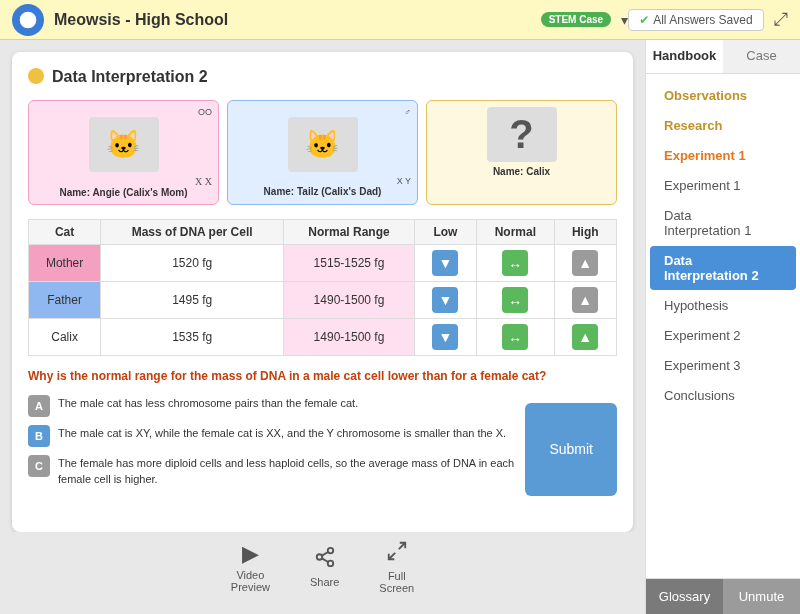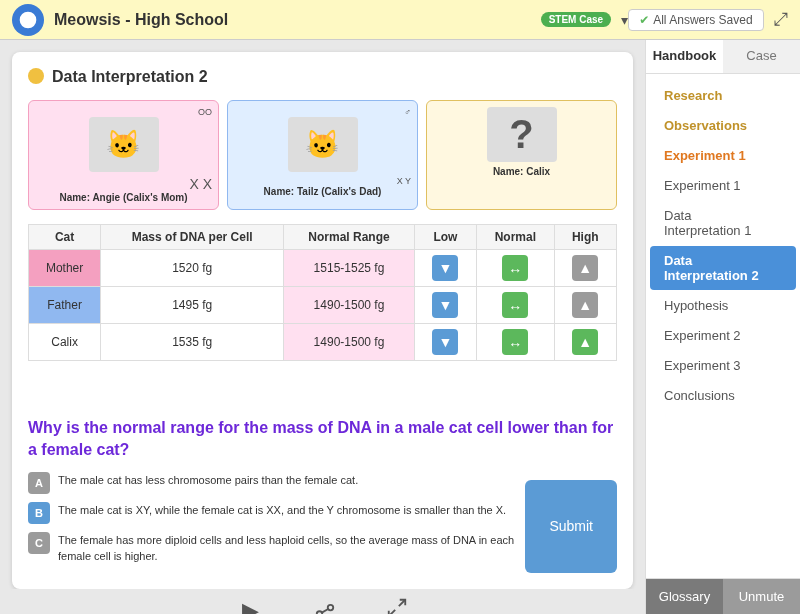--- a/index.html
+++ b/index.html
@@ -93,22 +93,22 @@
       align-items: center; justify-content: center; margin: 0 2px;
     }
     .btn-down { background: #5b9bd5; }
     .btn-both { background: #5cb85c; }
     .btn-up { background: #9b9b9b; }
     .btn-up-green { background: #5cb85c; }
     .arrows-cell { white-space: nowrap; }
 
     
     .question-text {
-      font-size: 16px; font-weight: bold; color: #6d28d9;
-      margin-bottom: 10px; line-height: 1.4; margin-top: 44px;
+      font-size: 12px; font-weight: bold; color: #c2410c;
+      margin-bottom: 10px; line-height: 1.4;
     }
 
     
     .answer-option {
       display: flex; align-items: flex-start; margin-bottom: 8px;
     }
     .answer-label {
       width: 22px; height: 22px; border-radius: 4px; background: #9b9b9b;
       color: #fff; font-size: 11px; font-weight: bold;
       display: flex; align-items: center; justify-content: center;
@@ -195,21 +195,21 @@
       <div class="card-header">
         <div class="card-dot"></div>
         <span class="card-title">Data Interpretation 2</span>
       </div>
 
       <div class="cats-row">
 
         <div class="cat-card pink">
           <div style="font-size:9px;text-align:right;color:#555;">OO</div>
           <div class="cat-img">🐱</div>
-          <div style="font-size:14px;text-align:right;color:#555;">X X</div>
+          <div style="font-size:10px;text-align:right;color:#555;font-family:Liberation Serif, serif;">X X</div>
           <div class="cat-label">Name: Angie (Calix's Mom)</div>
         </div>
 
         <div class="cat-card blue">
           <div style="font-size:9px;text-align:right;color:#555;">♂</div>
           <div class="cat-img">🐱</div>
           <div style="font-size:9px;text-align:right;color:#555;">X Y</div>
           <div class="cat-label">Name: Tailz (Calix's Dad)</div>
         </div>
 
@@ -331,22 +331,22 @@
       </div>
     </div>
   </div>
 
   <div class="sidebar">
     <div class="sidebar-tabs">
       <div class="sidebar-tab active">Handbook</div>
       <div class="sidebar-tab inactive">Case</div>
     </div>
     <div class="sidebar-nav">
+      <div class="nav-item highlight-gold">Observations</div>
       <div class="nav-item highlight-gold">Research</div>
-      <div class="nav-item highlight-gold">Observations</div>
       <div class="nav-item highlight-orange">Experiment 1</div>
       <div class="nav-item">Experiment 1</div>
       <div class="nav-item">Data<br>Interpretation 1</div>
       <div class="nav-item active-blue">Data<br>Interpretation 2</div>
       <div class="nav-item">Hypothesis</div>
       <div class="nav-item">Experiment 2</div>
       <div class="nav-item">Experiment 3</div>
       <div class="nav-item">Conclusions</div>
     </div>
     <div class="sidebar-footer">

